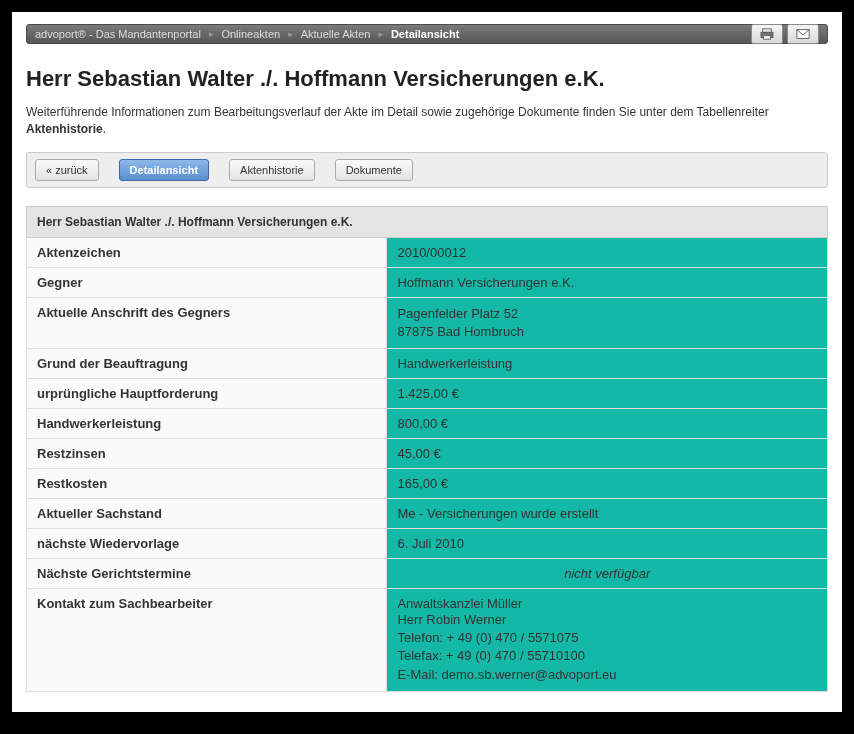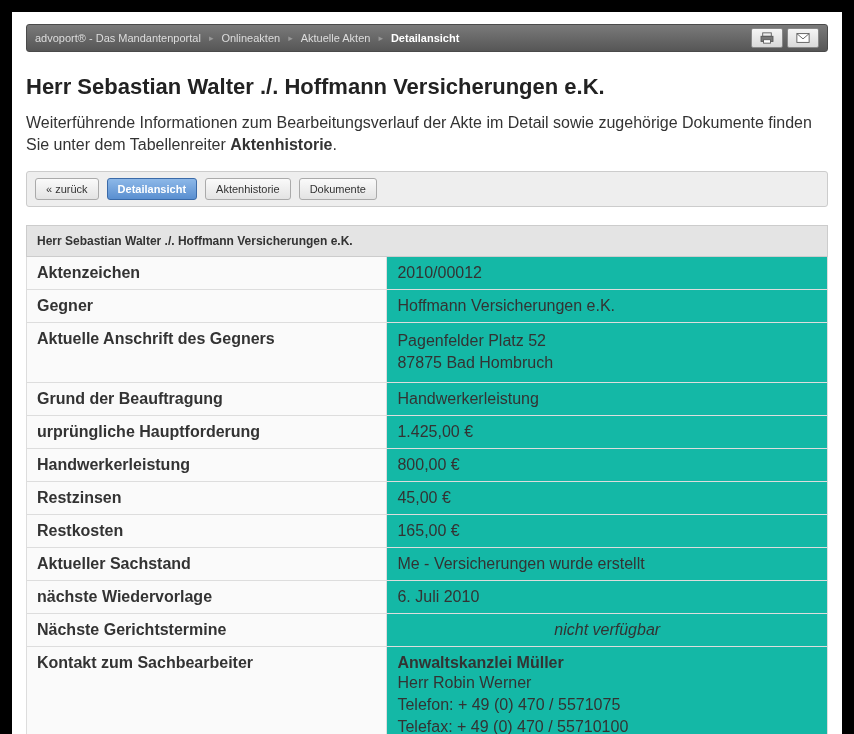--- a/index.html
+++ b/index.html
@@ -21,21 +21,21 @@
     .topbar {
       display: flex;
       align-items: center;
       justify-content: space-between;
       background: linear-gradient(to bottom, #7a7a7a, #565656);
       border: 1px solid #4a4a4a;
       border-radius: 3px;
       padding: 6px 8px;
       color: #eee;
       font-size: 11px;
-      height: 28px;
+      height: 20px;
     }
     .breadcrumbs { display: flex; align-items: center; gap: 4px; }
     .crumb { color: #ddd; }
     .crumb.active { font-weight: bold; color: #fff; }
     .crumb-sep { color: #999; font-size: 9px; padding: 0 4px; }
     .topbar-actions { display: flex; gap: 4px; }
     .icon-btn {
       width: 32px; height: 20px;
       background: linear-gradient(to bottom, #f5f5f5, #d9d9d9);
       border: 1px solid #888;
@@ -44,30 +44,30 @@
       cursor: pointer;
     }
     .icon-btn svg { width: 14px; height: 12px; }
     
     h1 {
       font-size: 22px;
       font-weight: bold;
       margin: 22px 0 12px 0;
       color: #222;
     }
-    .intro { font-size: 16px; color: #333; line-height: 1.4; margin-bottom: 14px; }
+    .intro { font-size: 12px; color: #333; line-height: 1.4; margin-bottom: 14px; }
     .intro b { font-weight: bold; }
     
     .tabbar {
       background: #eee;
       border: 1px solid #ccc;
       border-radius: 3px;
       padding: 6px 8px;
       display: flex;
-      gap: 8px;
+      gap: 20px;
       margin-bottom: 18px;
     }
     .tab-btn {
       font-size: 11px;
       padding: 4px 10px;
       border: 1px solid #aaa;
       border-radius: 3px;
       background: linear-gradient(to bottom, #fafafa, #e3e3e3);
       cursor: pointer;
       color: #333;
@@ -88,33 +88,33 @@
       text-align: left;
       background: #e4e4e4;
       padding: 8px 10px;
       font-weight: bold;
       border: 1px solid #ccc;
       font-size: 12px;
     }
     .detail-table td {
       border: 1px solid #ddd;
       padding: 7px 10px;
-      font-size: 16px;
+      font-size: 13px;
       vertical-align: top;
       color: #333;
     }
     .detail-table td.label {
       font-weight: bold;
       width: 45%;
       background: #fafafa;
     }
     .detail-table td.value { background: #14b8a6; }
     .italic { font-style: italic; color: #666; text-align: center; }
     .multiline { white-space: pre-line; line-height: 1.4; }
-    .contact-firm { font-weight: bold; }
+    .contact-firm { font-weight: normal; }
   </style>
 </head>
 <body>
 
 <div class="page">
 
   <div class="topbar">
     <div class="breadcrumbs">
       <span class="crumb">advoport® - Das Mandantenportal</span>
       <span class="crumb-sep">▸</span>

